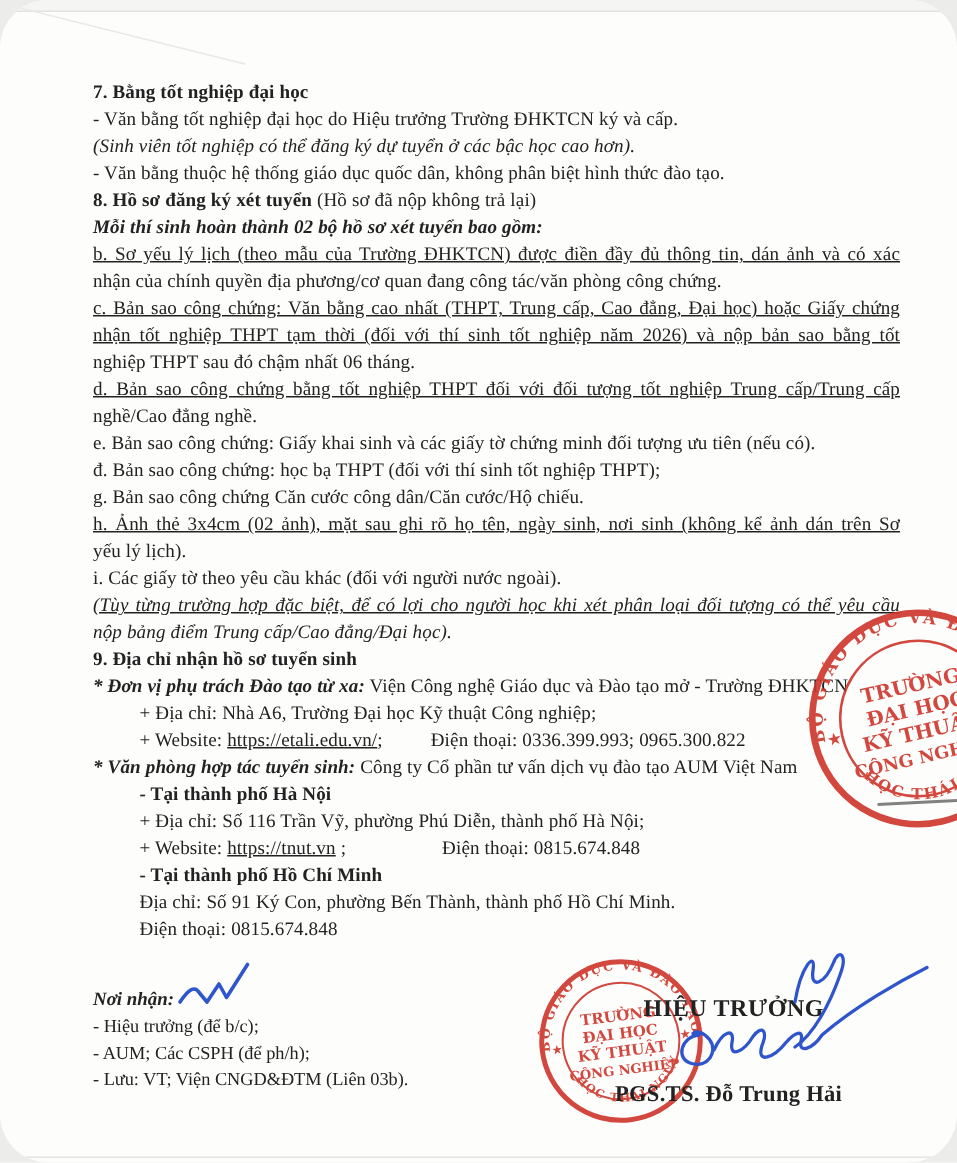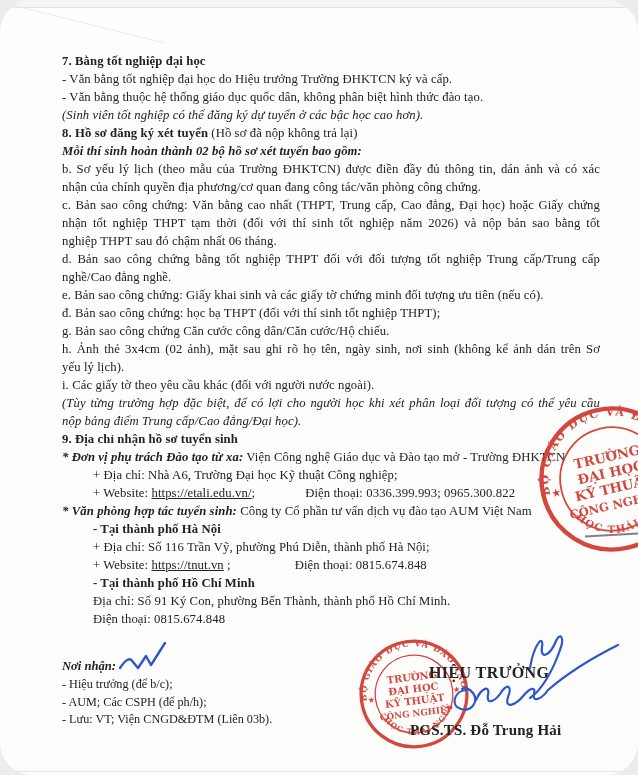--- a/index.html
+++ b/index.html
@@ -21,26 +21,26 @@
     background:#e4e4e2;
   }
   .corner-fold {
     position:absolute; left:-30px; top:-6px; width:200px; height:1px;
     background:#e8e8e6; transform:rotate(14deg); transform-origin:left top;
   }
 
   
   .body-lines { position:absolute; left:62px; top:52px; width:538px; }
   .line { height:18px; line-height:18px; font-size:12.7px; white-space:nowrap; letter-spacing:.1px; }
-  .line.j { white-space:normal; overflow:hidden; text-align:justify; text-align-last:justify; }
+  .line.j { white-space:normal; overflow:hidden; text-align:justify; text-align-last:justify;text-decoration:underline; }
   .line.ind { padding-left:31px; }
   .b { font-weight:bold; }
   .i { font-style:italic; }
   .u { text-decoration:underline;text-align:center; }
-  .gap1 { margin-left:50px; }
+  .gap1 { margin-left:32px; }
   .gap2 { margin-left:64px; }
 
   
   .recipients { position:absolute; left:62px; top:656px; font-size:12.2px; }
   .recipients .head { font-weight:bold; font-style:italic; height:20px; line-height:20px; font-size:12.6px; }
   .recipients .item { height:17.6px; line-height:17.6px; white-space:nowrap; }
   .signer-title {
     position:absolute; left:429px; top:644px;
     font-weight:bold; font-size:16px; letter-spacing:.4px; white-space:nowrap; z-index:4;margin-top:20px;
   }
@@ -65,22 +65,22 @@
 </style>
 </head>
 <body>
 
 <div class="page">
   <div class="corner-fold"></div>
 
   <div class="body-lines">
       <div class="line"><span class="b">7. Bằng tốt nghiệp đại học</span></div>
       <div class="line"><span>- Văn bằng tốt nghiệp đại học do Hiệu trưởng Trường ĐHKTCN ký và cấp.</span></div>
+      <div class="line"><span class="i">(Sinh viên tốt nghiệp có thể đăng ký dự tuyển ở các bậc học cao hơn).</span></div>
       <div class="line"><span>- Văn bằng thuộc hệ thống giáo dục quốc dân, không phân biệt hình thức đào tạo.</span></div>
-      <div class="line"><span class="i">(Sinh viên tốt nghiệp có thể đăng ký dự tuyển ở các bậc học cao hơn).</span></div>
       <div class="line"><span class="b">8. Hồ sơ đăng ký xét tuyển</span><span> (Hồ sơ đã nộp không trả lại)</span></div>
       <div class="line"><span class="b i">Mỗi thí sinh hoàn thành 02 bộ hồ sơ xét tuyển bao gồm:</span></div>
       <div class="line j"><span>b. Sơ yếu lý lịch (theo mẫu của Trường ĐHKTCN) được điền đầy đủ thông tin, dán ảnh và có xác</span></div>
       <div class="line"><span>nhận của chính quyền địa phương/cơ quan đang công tác/văn phòng công chứng.</span></div>
       <div class="line j"><span>c. Bản sao công chứng: Văn bằng cao nhất (THPT, Trung cấp, Cao đẳng, Đại học) hoặc Giấy chứng</span></div>
       <div class="line j"><span>nhận tốt nghiệp THPT tạm thời (đối với thí sinh tốt nghiệp năm 2026) và nộp bản sao bằng tốt</span></div>
       <div class="line"><span>nghiệp THPT sau đó chậm nhất 06 tháng.</span></div>
       <div class="line j"><span>d. Bản sao công chứng bằng tốt nghiệp THPT đối với đối tượng tốt nghiệp Trung cấp/Trung cấp</span></div>
       <div class="line"><span>nghề/Cao đẳng nghề.</span></div>
       <div class="line"><span>e. Bản sao công chứng: Giấy khai sinh và các giấy tờ chứng minh đối tượng ưu tiên (nếu có).</span></div>

